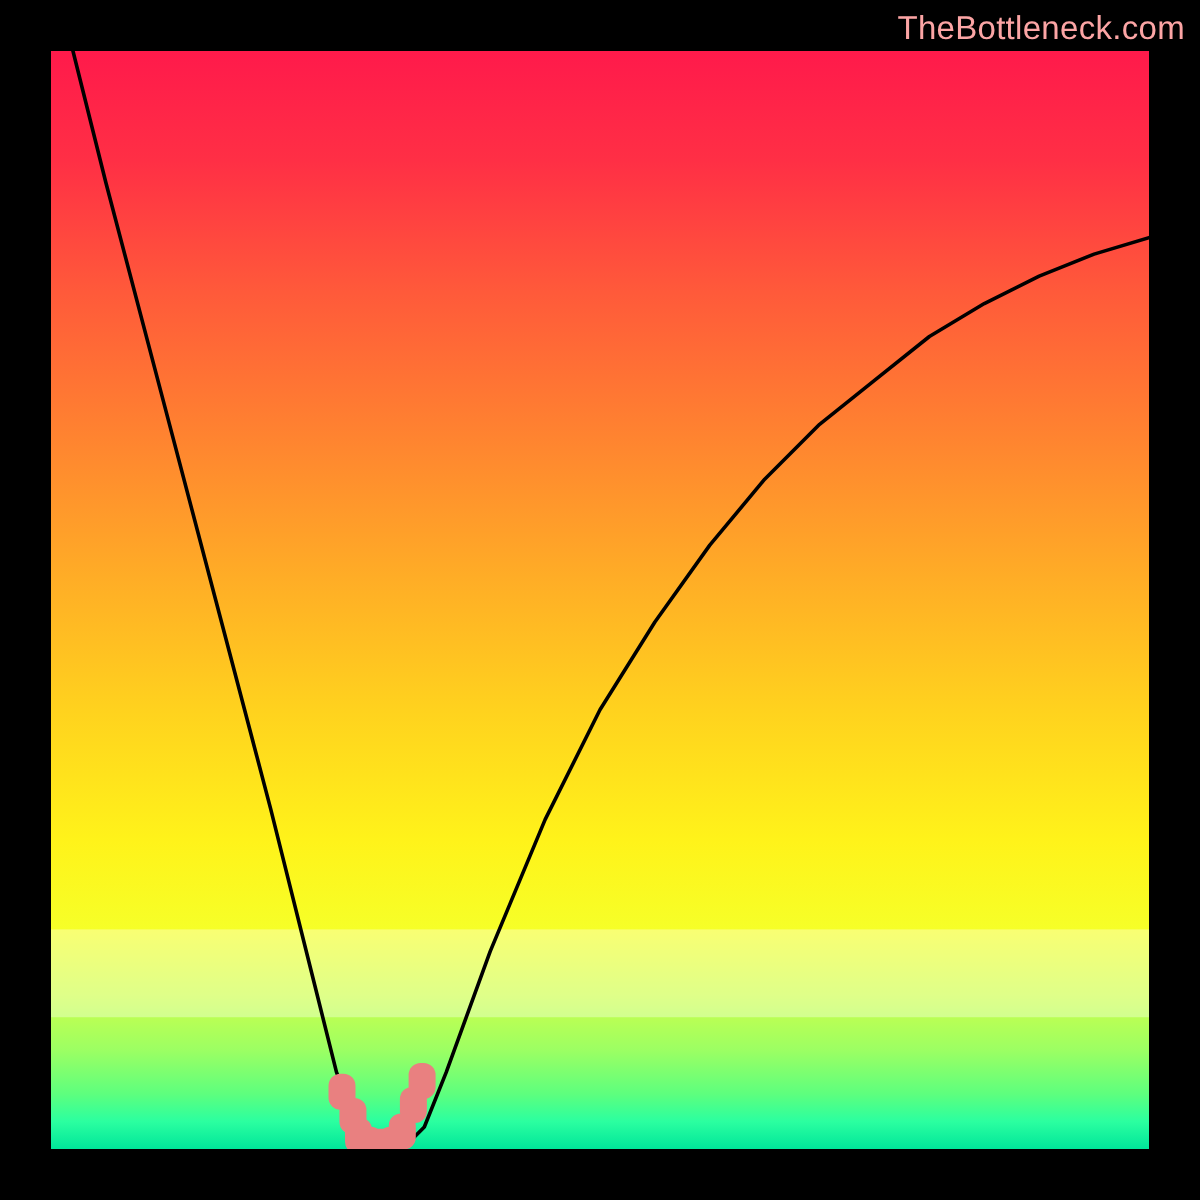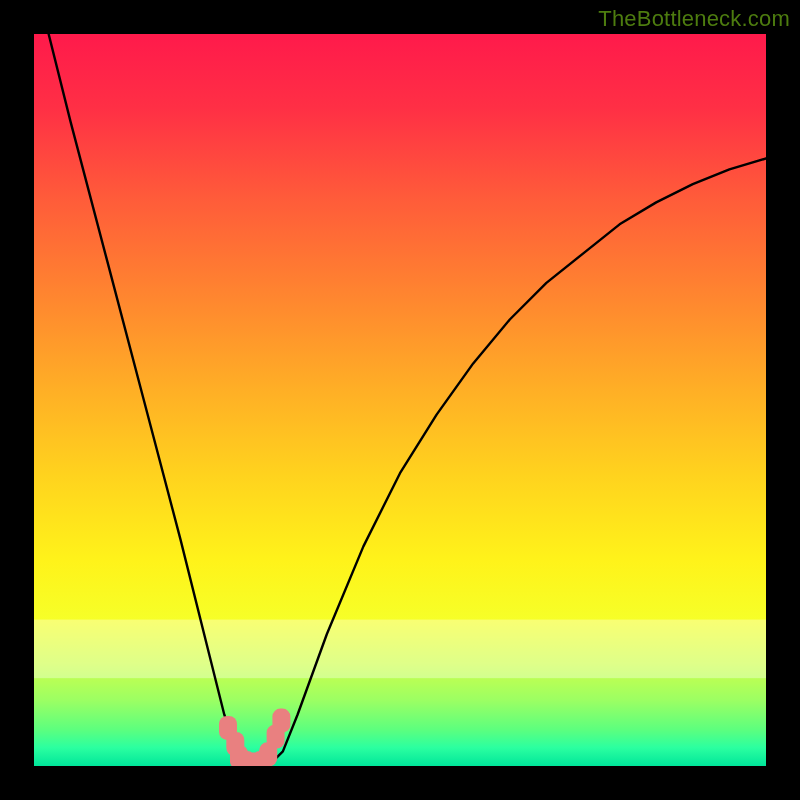--- a/index.html
+++ b/index.html
@@ -25,21 +25,21 @@
     width: 732px;
     height: 732px;
     overflow: hidden;
   }
   .watermark {
     position: absolute;
     top: 6px;
     right: 10px;
     font-family: Arial, Helvetica, sans-serif;
     font-size: 22px;
-    color: #4d7c0f;
+    color: #fca5a5;
     letter-spacing: 0.2px;
     user-select: none;
   }
 </style>
 </head>
 <body>
 
 <div class="frame">
 
   <div class="watermark">TheBottleneck.com</div>

